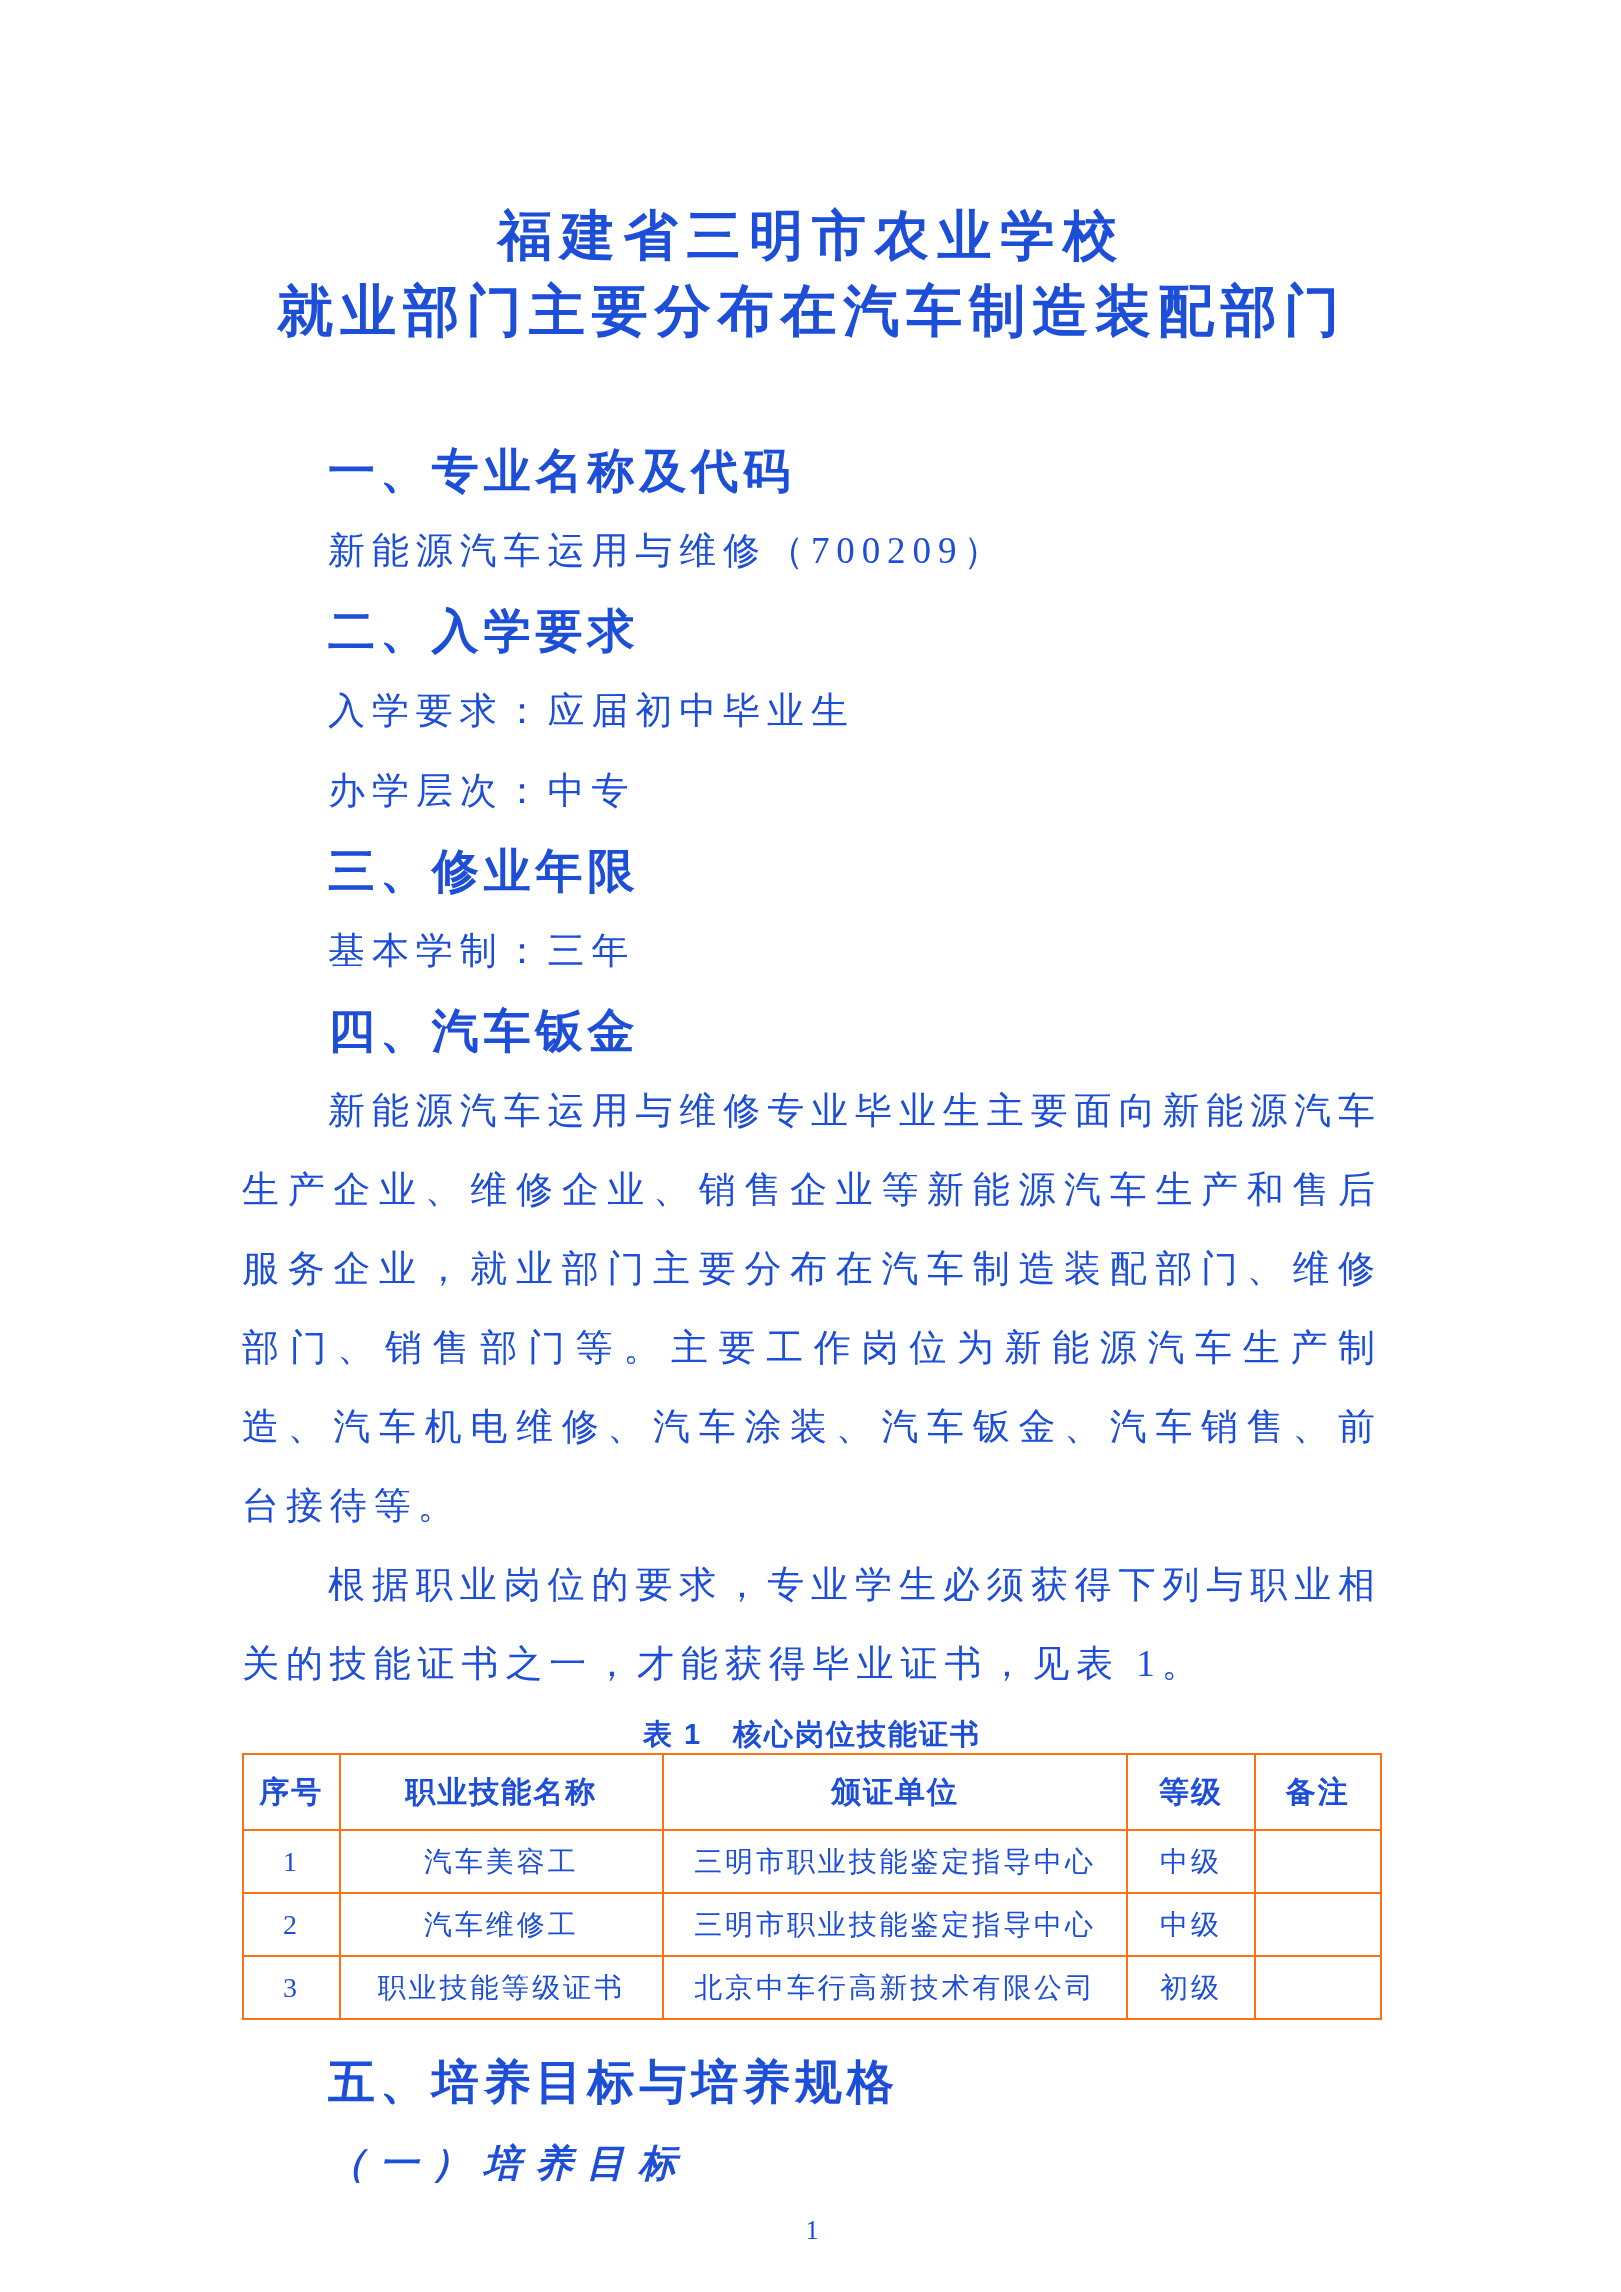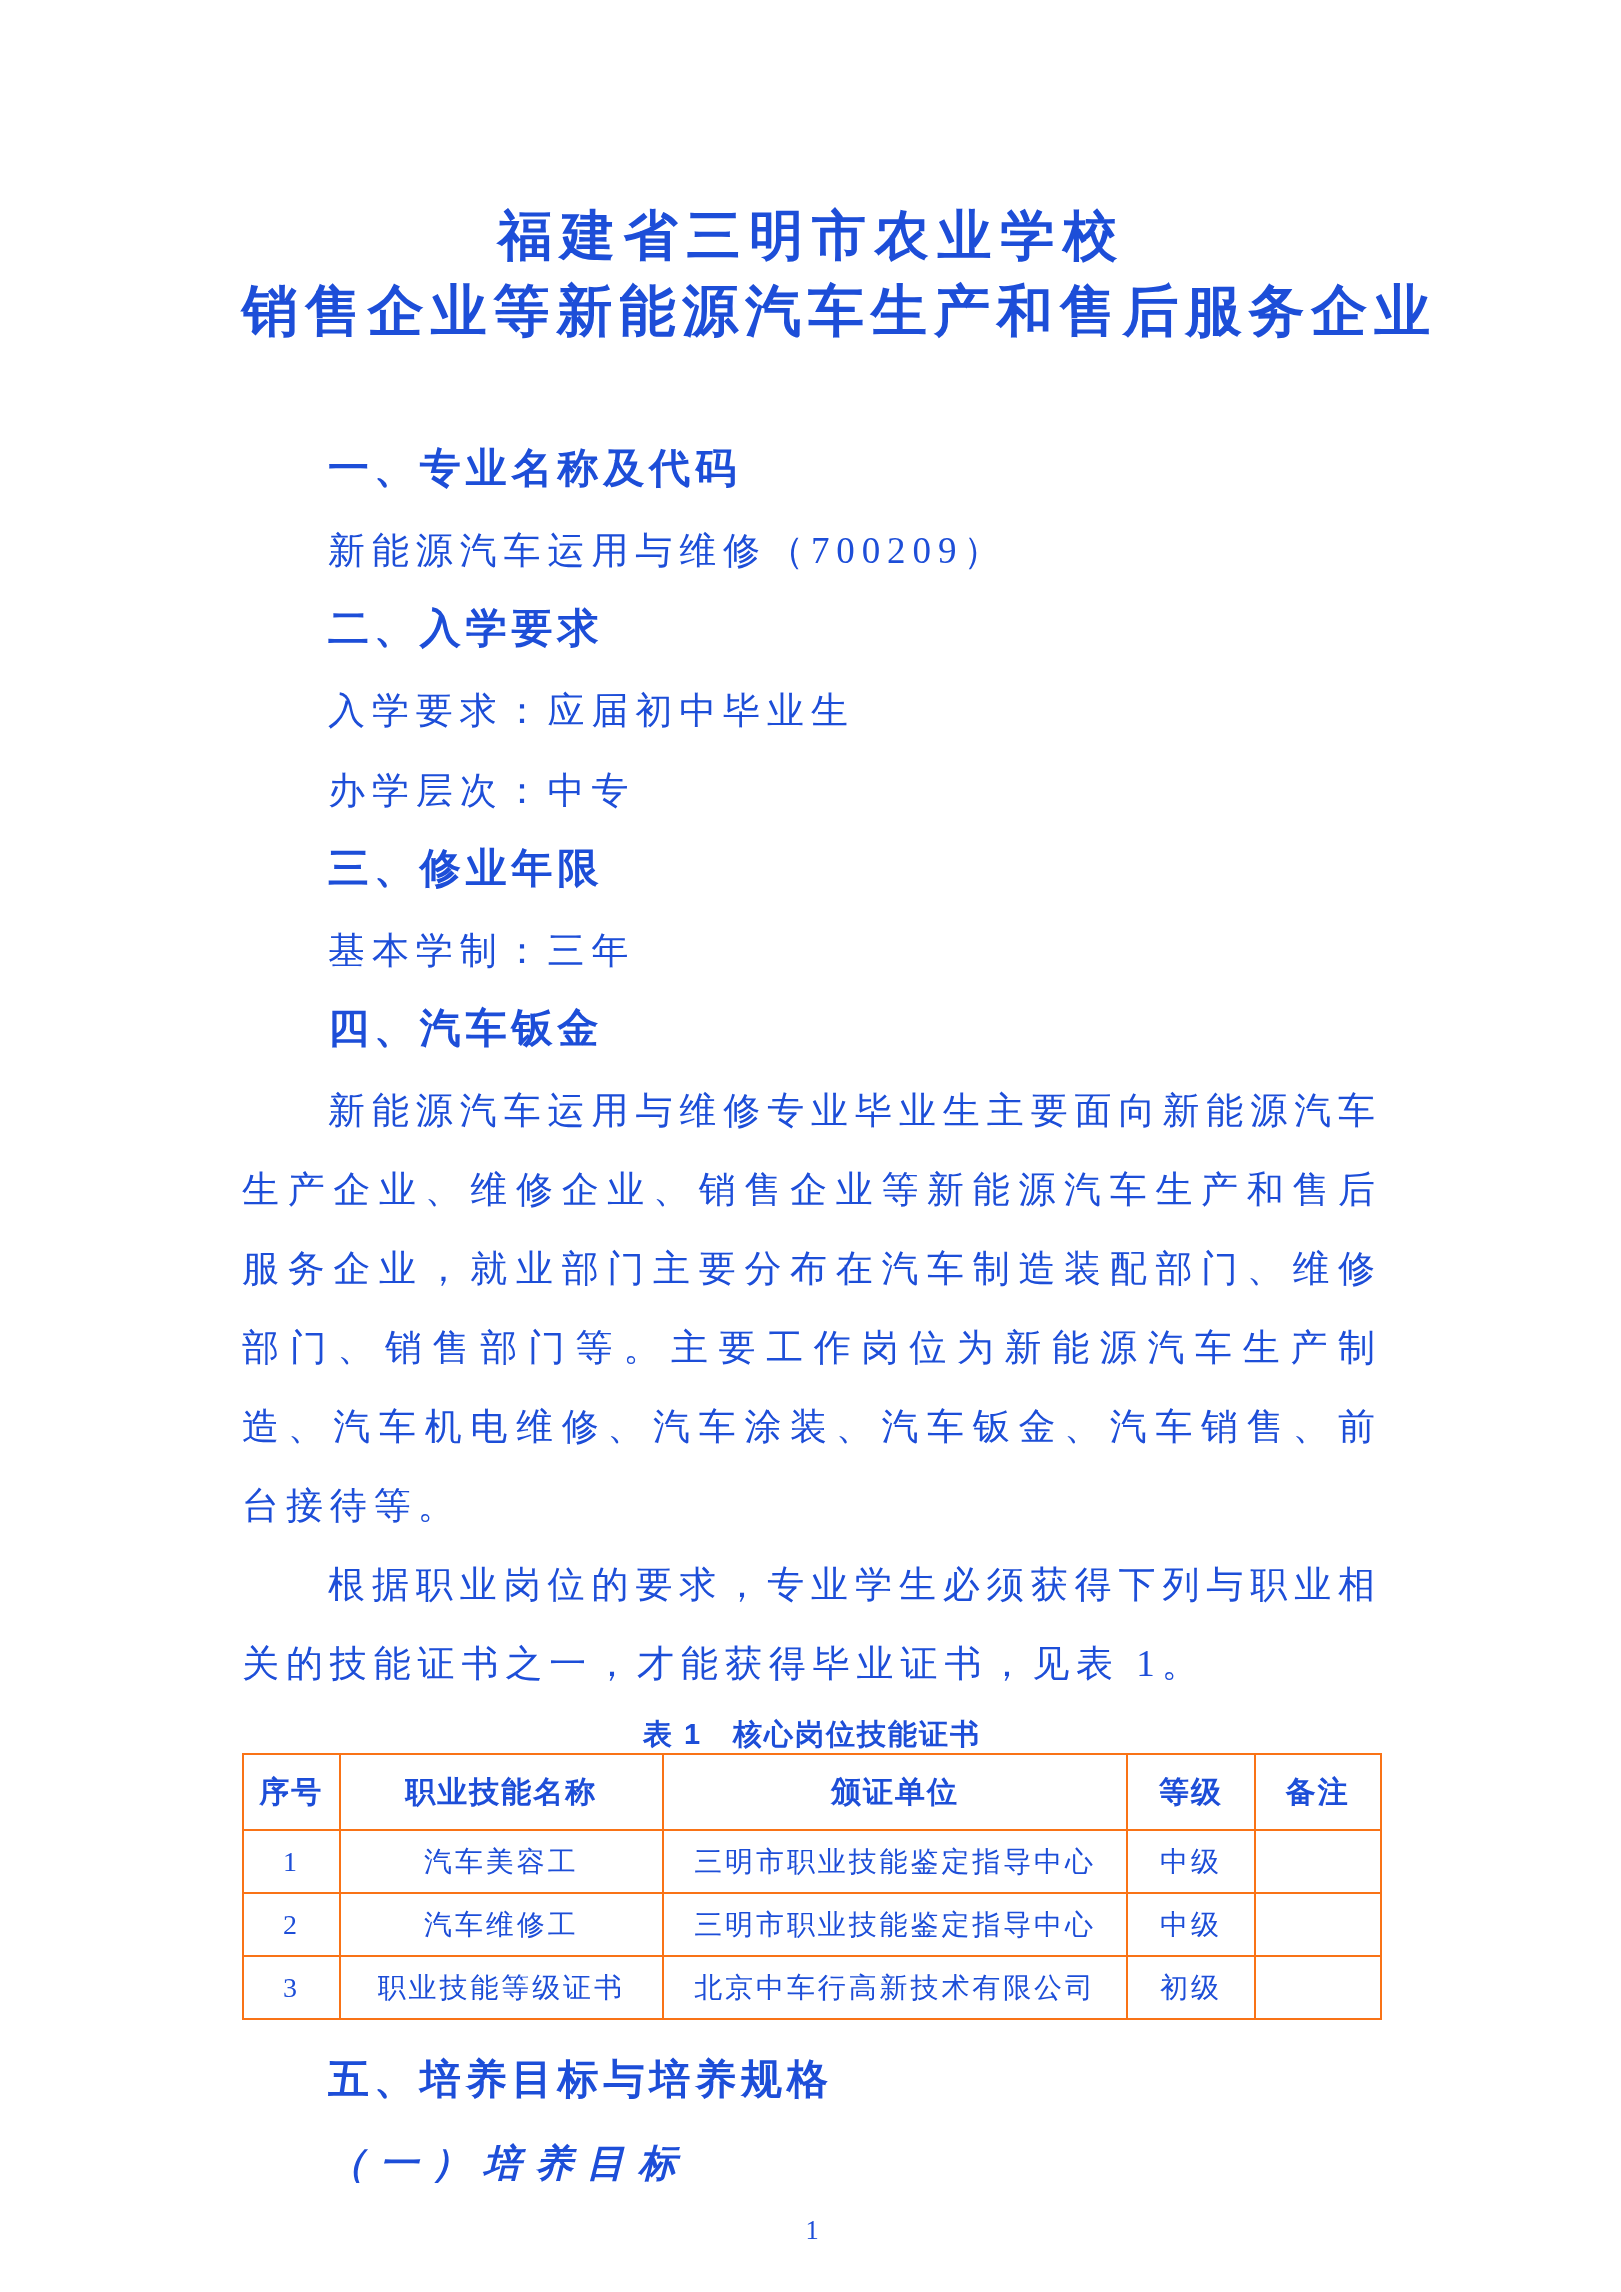--- a/index.html
+++ b/index.html
@@ -30,23 +30,23 @@
     text-align: center;
     font-family: "Liberation Sans", "DejaVu Sans", sans-serif;
     font-weight: bold;
     font-size: 56px;
     line-height: 80px;
     letter-spacing: 6.9px;
     white-space: nowrap;
   }
   
   .sec-heading {
-    font-family: Liberation Mono, monospace;
+    font-family: Liberation Serif, serif;
     font-weight: bold;
-    font-size: 41px;
+    font-size: 47px;
     line-height: 80px;
     letter-spacing: 4.9px;
     padding-left: 86px;
     white-space: nowrap;
   }
   .first-heading { margin-top: 80px; }
   
   .body-line {
     font-size: 37px;
     line-height: 80px;
@@ -119,21 +119,21 @@
     line-height: 49px;
     margin-top: 2px;
   }
 </style>
 </head>
 <body>
 
 <div class="page">
 
   <div class="doc-title-1">福建省三明市农业学校</div>
-  <div class="doc-title-2">销售企业等新能源汽车生产和售后服务企业</div>
+  <div class="doc-title-2">就业部门主要分布在汽车制造装配部门</div>
 
   <div class="sec-heading first-heading">一、专业名称及代码</div>
   <div class="body-line">新能源汽车运用与维修（700209）</div>
 
   <div class="sec-heading">二、入学要求</div>
   <div class="body-line">入学要求：应届初中毕业生</div>
   <div class="body-line">办学层次：中专</div>
 
   <div class="sec-heading">三、修业年限</div>
   <div class="body-line">基本学制：三年</div>

